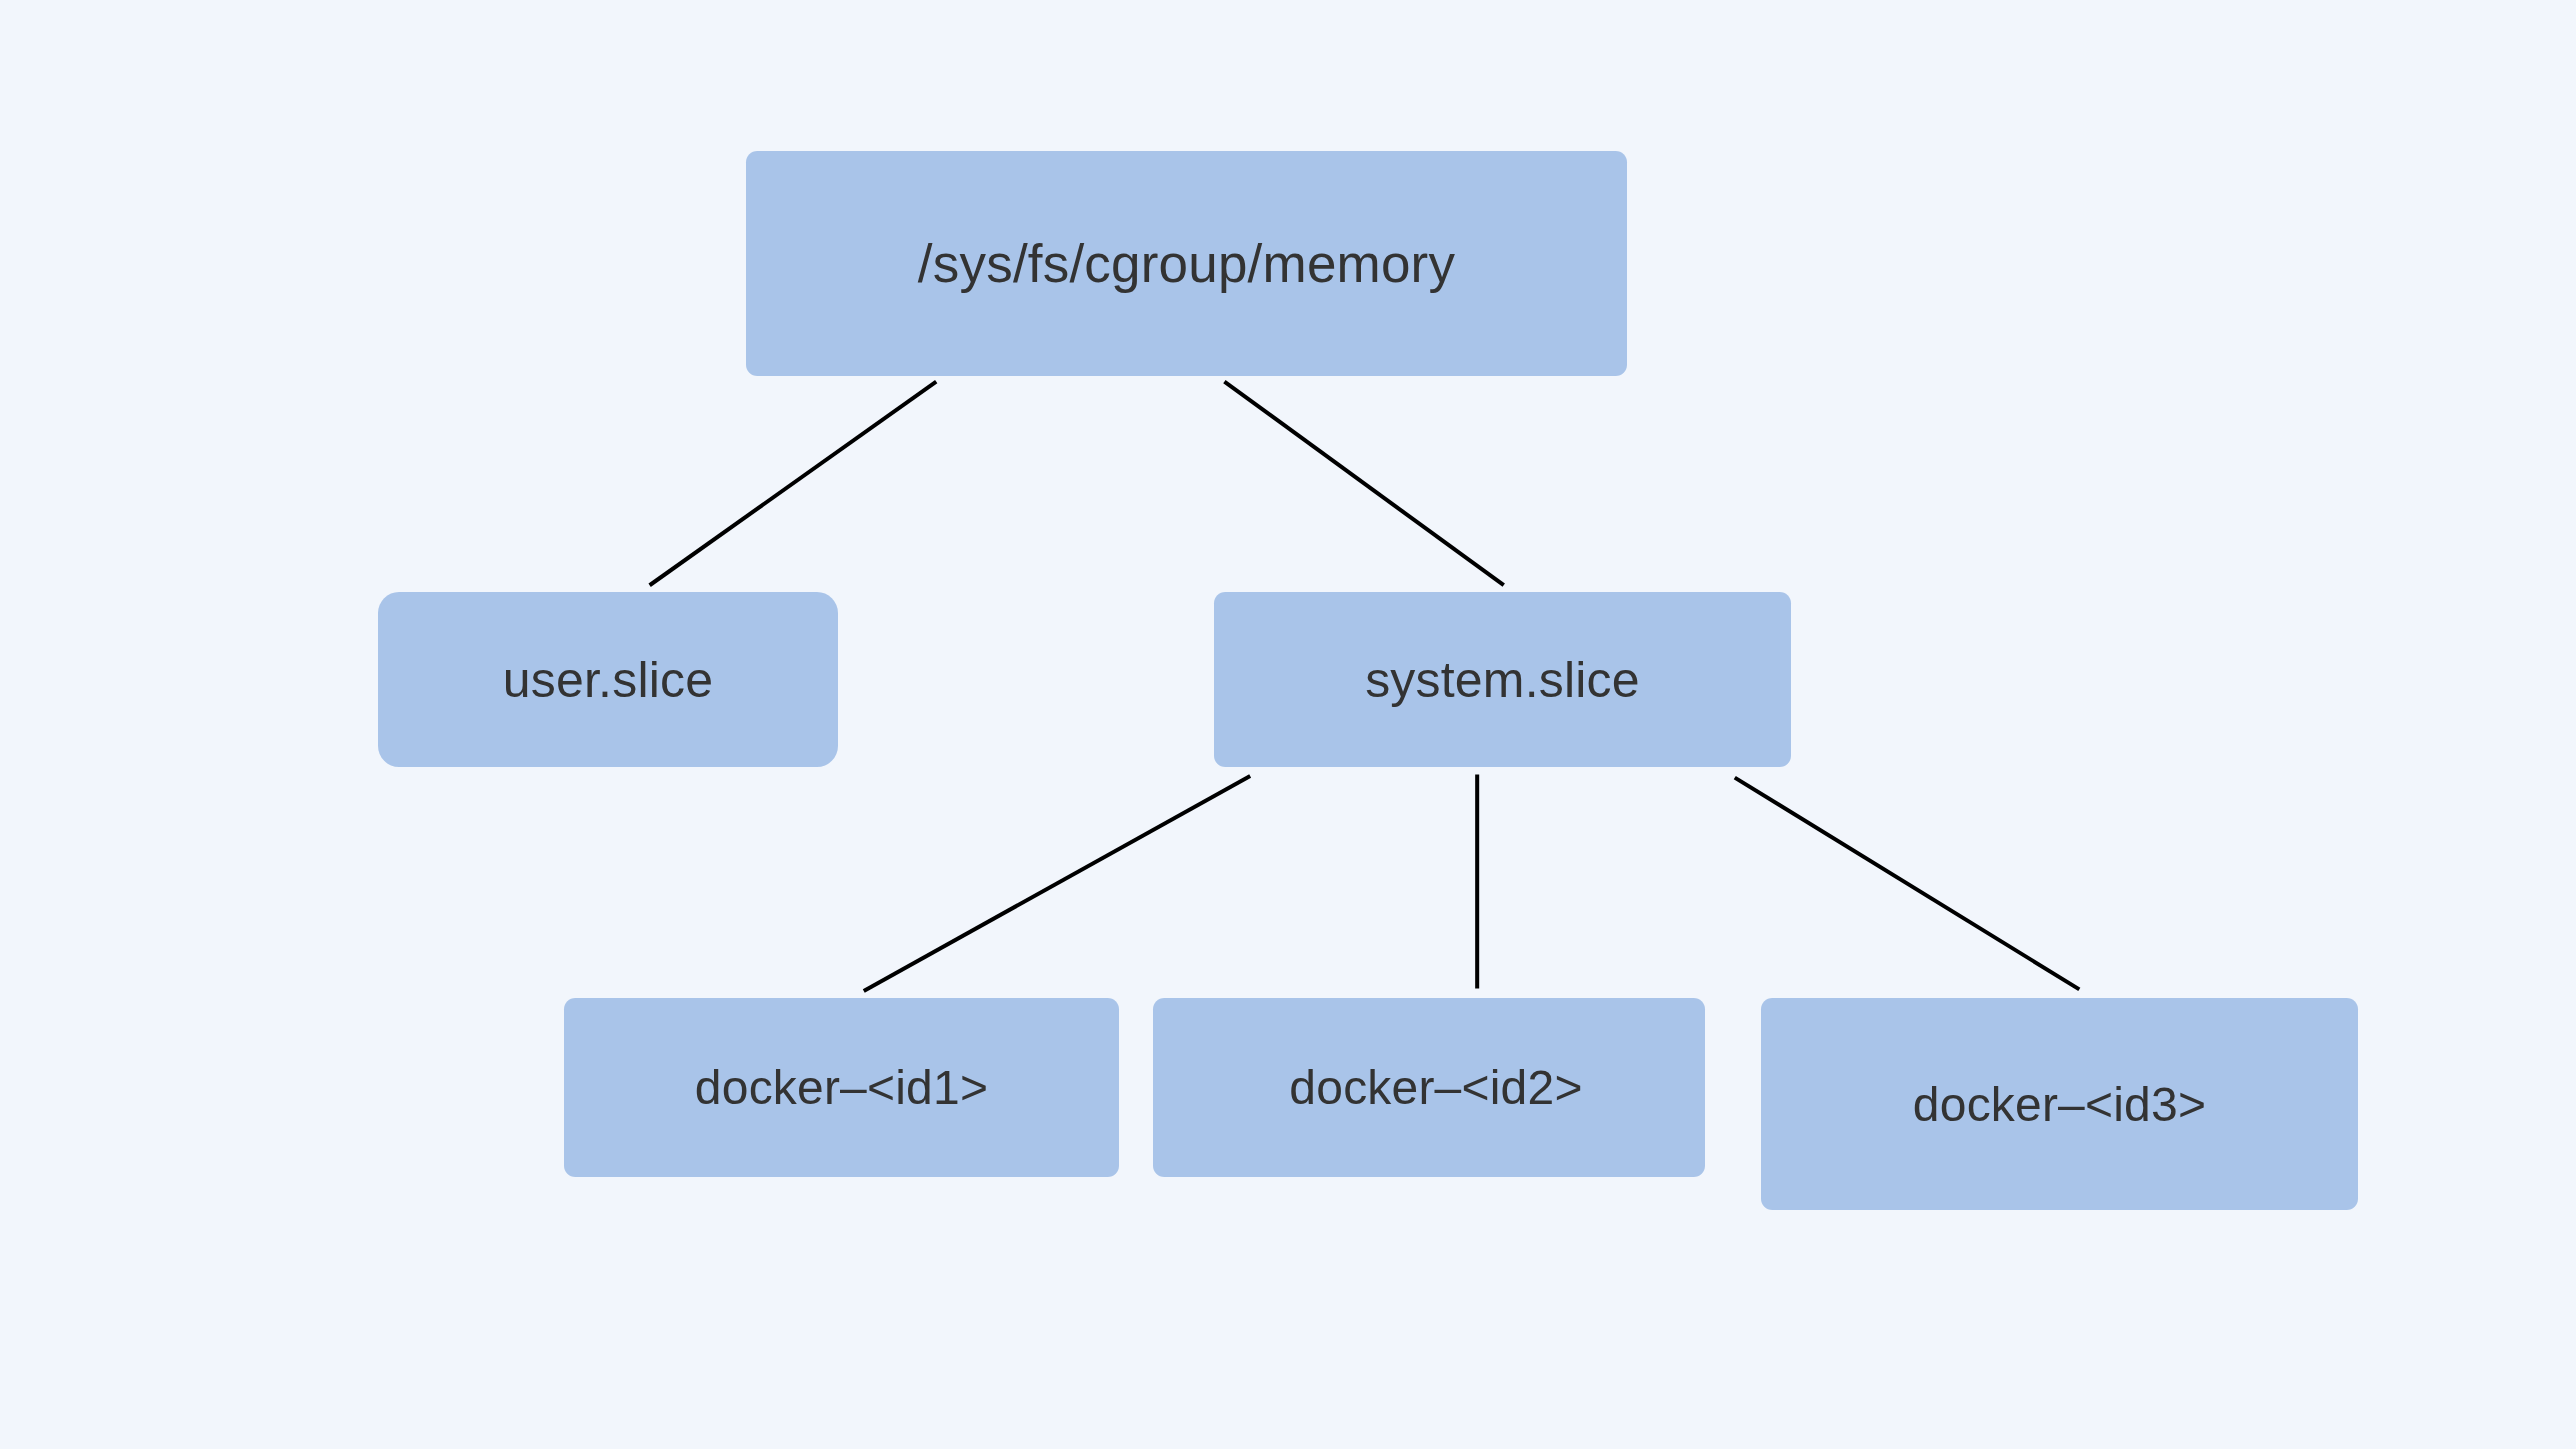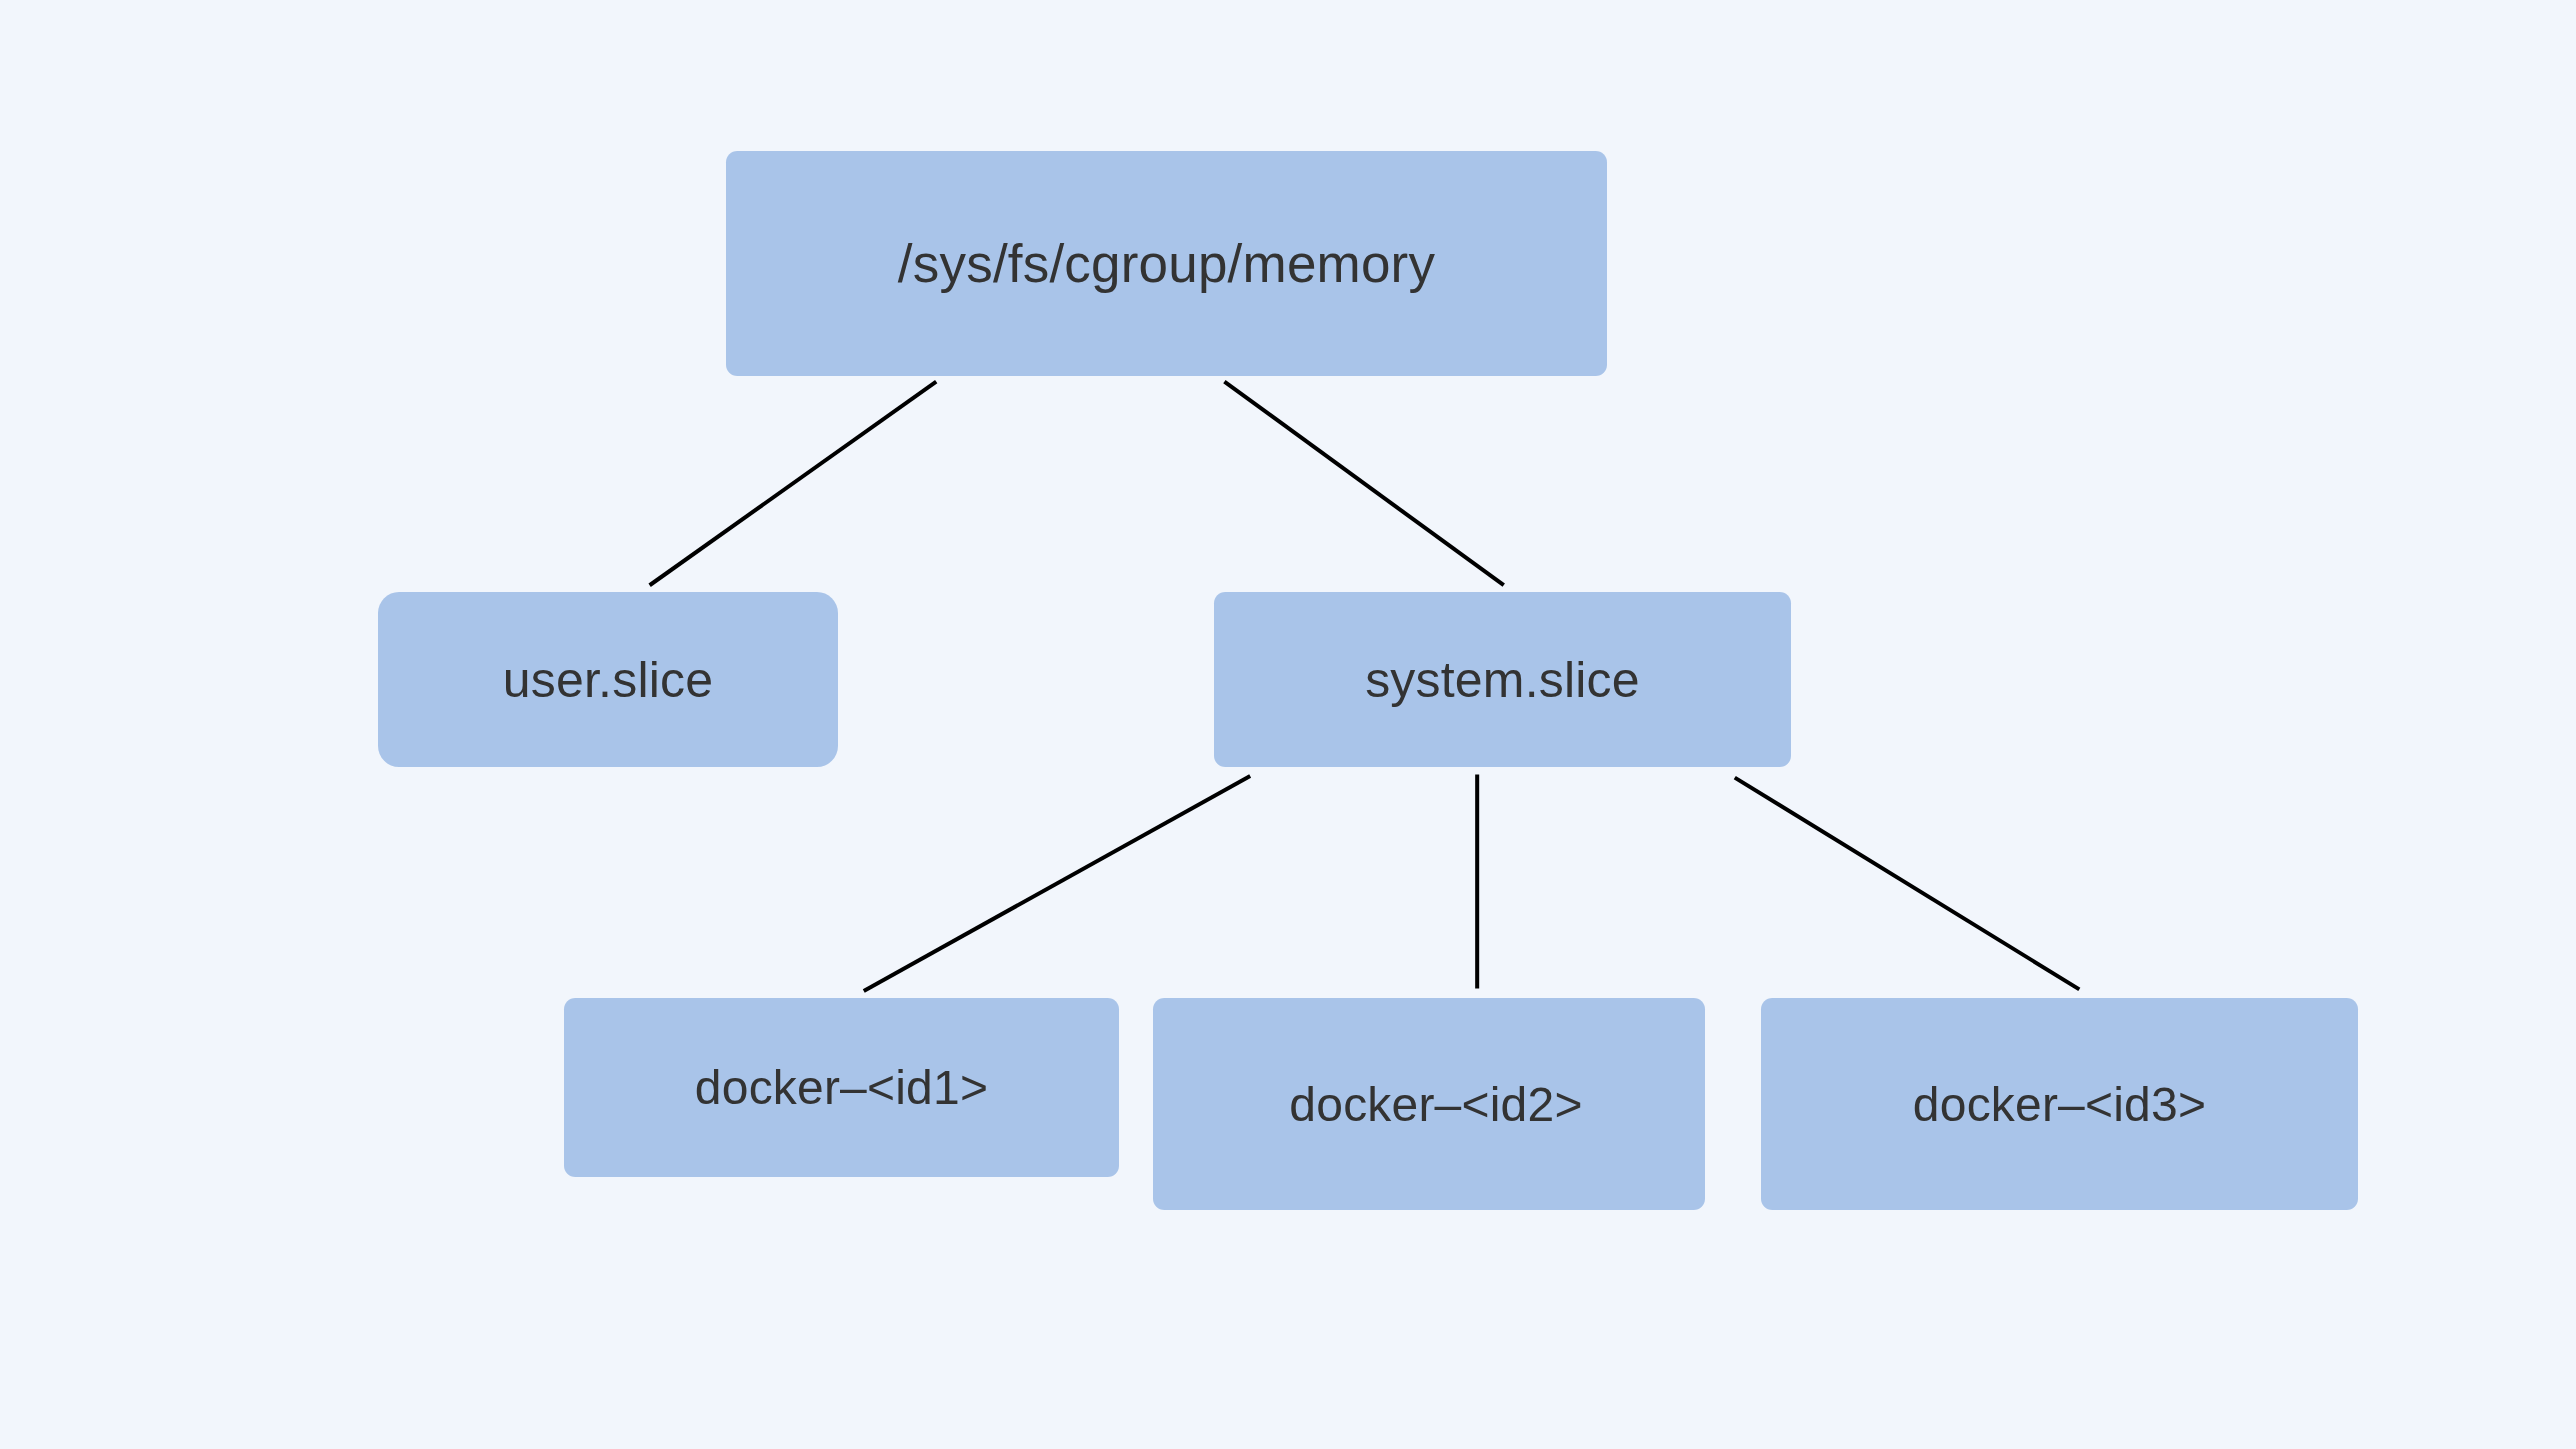--- a/index.html
+++ b/index.html
@@ -37,21 +37,21 @@
   }
   .node-label {
     color: #333333;
     font-family: "Liberation Sans", sans-serif;
     font-weight: 400;
     white-space: nowrap;
     letter-spacing: 0.2px;
   }
   
   #node-root {
-    left: 726px;
+    left: 746px;
     top: 151px;
     width: 881px;
     height: 225px;
   }
   #node-root .node-label { font-size: 53px; }
   
   #node-user-slice {
     left: 378px;
     top: 592px;
     width: 460px;
@@ -70,21 +70,21 @@
   #node-docker-1 {
     left: 564px;
     top: 998px;
     width: 555px;
     height: 179px;
   }
   #node-docker-2 {
     left: 1153px;
     top: 998px;
     width: 552px;
-    height: 212px;
+    height: 179px;
     padding-left: 14px;
   }
   #node-docker-3 {
     left: 1761px;
     top: 998px;
     width: 597px;
     height: 212px;
   }
   #node-docker-1 .node-label,
   #node-docker-2 .node-label,

